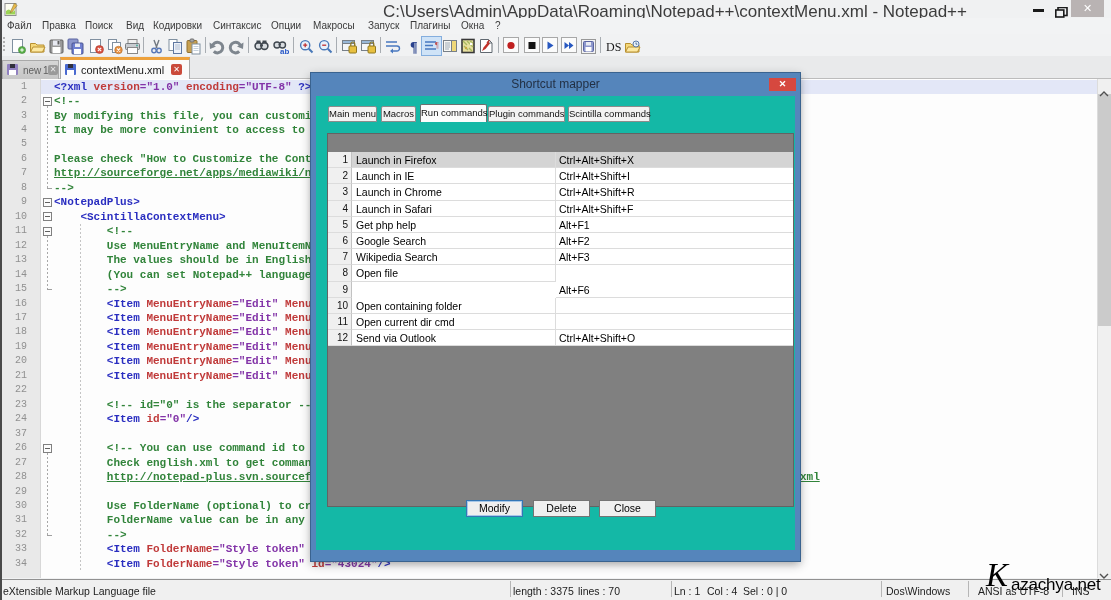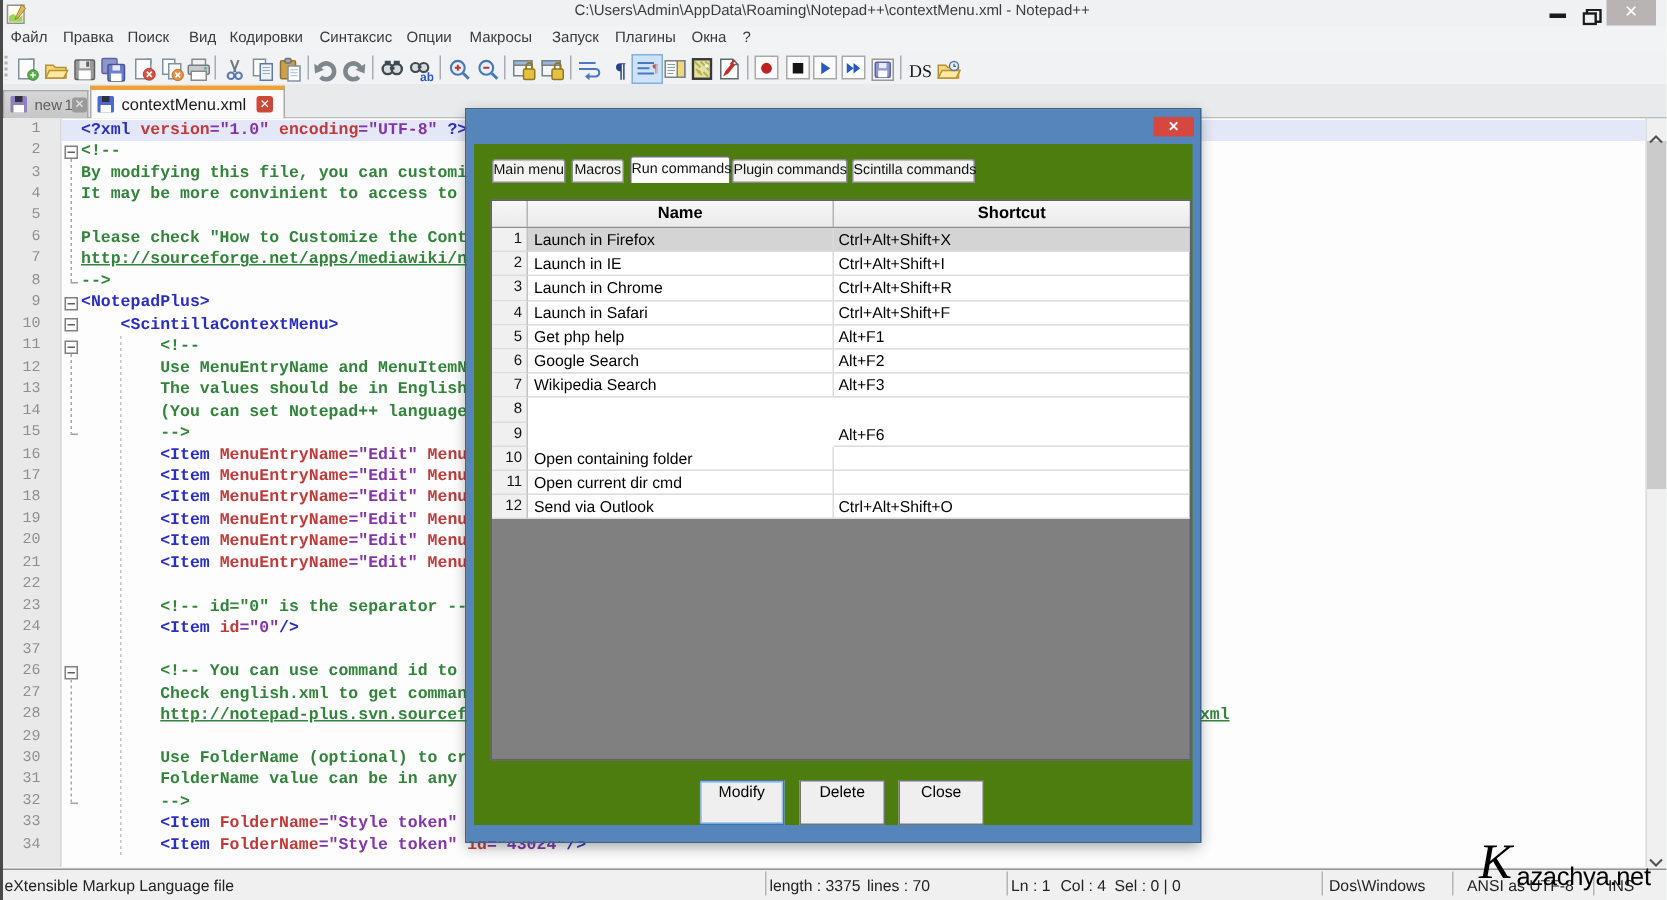--- a/index.html
+++ b/index.html
@@ -1,19 +1,19 @@
 <!DOCTYPE html>
 <html><head><meta charset="utf-8"><title>np</title><style>
 html,body{margin:0;padding:0}
 body{width:1111px;height:600px;overflow:hidden;font-family:"Liberation Sans",sans-serif;background:#f2f3f4}
 .a{position:absolute}
 #page{position:relative;width:1111px;height:600px;background:#f1f2f3}
 
 #titlebar{left:0;top:0;width:1111px;height:18px;background:#f0f1f2}
-#title-text{left:383px;top:2px;width:400px;font-size:10px;color:#3c3c3c;white-space:nowrap}
+#title-text{left:383px;top:2px;width:400px;font-size:17px;color:#3c3c3c;white-space:nowrap}
 #menubar{left:0;top:18px;width:1111px;height:16px;background:#f2f3f4;font-size:10px;color:#3a3a3a}
 #menubar span{position:absolute;top:2px;white-space:nowrap}
 #toolbar{left:0;top:34px;width:1111px;height:22px;background:#f1f2f3}
 .tsep{position:absolute;top:37px;width:1px;height:16px;background:#a8adb2}
 #tabbar{left:0;top:56px;width:1111px;height:23px;background:#e9eaeb;border-bottom:1px solid #bcbcbc;box-sizing:border-box}
 
 #btn-min{left:1033px;top:9px;width:11px;height:3px;background:#1a1a1a}
 #btn-rest{left:1055px;top:4px;width:12px;height:10px}
 #btn-close{left:1071px;top:0;width:33px;height:17px;background:#b9b3b3;color:#fff;font-size:11px;text-align:center;line-height:16px}
 
@@ -39,34 +39,34 @@
 #vscroll{left:1097px;top:79px;width:14px;height:499px;background:#f0f0f0;border-left:1px solid #dcdcdc;box-sizing:border-box}
 #vthumb{left:1098px;top:94px;width:13px;height:232px;background:#cbcbcb}
 
 #status{left:0;top:579px;width:1111px;height:21px;background:#f0f0f0;border-top:1px solid #919191;box-sizing:border-box;font-size:10.5px;color:#222}
 #status span{position:absolute;top:5px;white-space:nowrap}
 .ssep{position:absolute;top:2px;width:1px;height:16px;background:#b6b6b6}
 
 #dlg{left:311px;top:73px;width:489px;height:488px;background:#5585bb;outline:1px solid #3a638f;box-shadow:0 3px 9px rgba(40,40,40,.45)}
 #dlg-title{left:0;top:0;width:489px;height:23px;color:#223044;font-size:12px;text-align:center;line-height:23px}
 #dlg-close{left:458px;top:5px;width:27px;height:13px;background:#d6483f;color:#fff;font-size:9px;font-weight:bold;text-align:center;line-height:13px}
-#dlg-body{left:5px;top:23px;width:479px;height:454px;background:#4d7c0f}
+#dlg-body{left:5px;top:23px;width:479px;height:454px;background:#14b8a6}
 .dtab{position:absolute;top:10px;height:14px;background:#f3f3f2;border:1px solid #8c8c8c;border-radius:2px 2px 0 0;font-size:9.5px;text-align:center;color:#111;line-height:14px;box-sizing:content-box;white-space:nowrap}
 #dtab-active{top:8px;height:17px;background:#fcfcfc;border:1px solid #6e6e6e;border-bottom:none;z-index:3;line-height:16px}
 
 #grid{position:absolute;left:11px;top:37px;width:467px;height:374px;background:#808080;border:1px solid #636363;box-sizing:border-box}
 #ghead{position:absolute;left:0;top:0;width:465px;height:18px;background:#f1f1f1;border-bottom:1px solid #8e8e8e;box-sizing:border-box}
 .gh{position:absolute;top:0;height:17px;font-size:11px;font-weight:bold;text-align:center;line-height:17px;border-right:1px solid #b4b4b4;box-sizing:border-box;background:linear-gradient(#f8f8f8,#eaeaea)}
 .grow{position:relative;width:465px;height:16.2px;background:#fff}
 .grow.sel .gname,.grow.sel .gsc{background:#d4d4d4}
 .gn{position:absolute;left:0;top:0;width:24px;height:16.2px;background:#f0f0f0;border-right:1px solid #c2c2c2;border-bottom:1px solid #dcdcdc;box-sizing:border-box;font-size:10px;text-align:right;padding-right:3px;line-height:16px;color:#111}
 .gname{position:absolute;left:24px;top:0;width:204px;height:16.2px;border-right:1px solid #dcdcdc;border-bottom:1px solid #dcdcdc;box-sizing:border-box;font-size:10.5px;padding-left:4px;line-height:16px;color:#000;white-space:nowrap}
 .gsc{position:absolute;left:228px;top:0;width:237px;height:16.2px;border-bottom:1px solid #dcdcdc;box-sizing:border-box;font-size:10.5px;padding-left:3px;line-height:16px;color:#000;white-space:nowrap}
 
-.dbtn{position:absolute;top:424px;width:57px;height:30px;background:#efefef;border:1px solid #747474;box-sizing:border-box;font-size:10.5px;text-align:center;line-height:15px;color:#000}
+.dbtn{position:absolute;top:404px;width:57px;height:17px;background:#efefef;border:1px solid #747474;box-sizing:border-box;font-size:10.5px;text-align:center;line-height:15px;color:#000}
 #btn-modify{border:1px solid #3576b5;box-shadow:inset 0 0 0 1px #a8c8e8}
 
 #wmark{left:985px;top:557px;width:126px;height:49px;z-index:50}
 
 .ti{position:absolute;top:38px;width:17px;height:17px}
 .mface{position:absolute;top:37px;width:16px;height:16px;background:#fbfbfb;border:1px solid #a8a8a8;box-sizing:border-box;text-align:center}
 </style></head><body>
 <div id="page">
 
 <div class="a" id="titlebar"></div>
@@ -395,33 +395,29 @@
 <span style="left:978px">ANSI as UTF-8</span>
 <span style="left:1072px">INS</span>
 </div>
 <div class="a ssep" style="left:510px;top:581px"></div>
 <div class="a ssep" style="left:671px;top:581px"></div>
 <div class="a ssep" style="left:881px;top:581px"></div>
 <div class="a ssep" style="left:968px;top:581px"></div>
 <div class="a ssep" style="left:1062px;top:581px"></div>
 
 <div class="a" id="dlg">
+  <div class="a" id="dlg-title">Shortcut mapper</div>
   <div class="a" id="dlg-close">✕</div>
   <div class="a" id="dlg-body">
     <div class="dtab" style="left:12px;width:47px">Main menu</div>
     <div class="dtab" style="left:65px;width:33px">Macros</div>
     <div class="dtab" id="dtab-active" style="left:104px;width:65px">Run commands</div>
     <div class="dtab" style="left:172px;width:75px">Plugin commands</div>
     <div class="dtab" style="left:252px;width:80px">Scintilla commands</div>
     <div id="grid">
-      <div id="ghead">
-        <div class="gh" style="left:0;width:24px"></div>
-        <div class="gh" style="left:24px;width:204px">Name</div>
-        <div class="gh" style="left:228px;width:237px;border-right:none">Shortcut</div>
-      </div>
       <div style="position:absolute;left:0;top:18px;width:465px">
 <div class="grow sel">
               <div class="gn">1</div>
               <div class="gname">Launch in Firefox</div>
               <div class="gsc">Ctrl+Alt+Shift+X</div>
             </div>
 <div class="grow">
               <div class="gn">2</div>
               <div class="gname">Launch in IE</div>
               <div class="gsc">Ctrl+Alt+Shift+I</div>
@@ -446,20 +442,21 @@
               <div class="gname">Google Search</div>
               <div class="gsc">Alt+F2</div>
             </div>
 <div class="grow">
               <div class="gn">7</div>
               <div class="gname">Wikipedia Search</div>
               <div class="gsc">Alt+F3</div>
             </div>
 <div class="grow">
               <div class="gn">8</div>
+              <div class="gname">Open file</div>
             </div>
 <div class="grow">
               <div class="gn">9</div>
               <div class="gsc">Alt+F6</div>
             </div>
 <div class="grow">
               <div class="gn">10</div>
               <div class="gname">Open containing folder</div>
               <div class="gsc"></div>
             </div>

